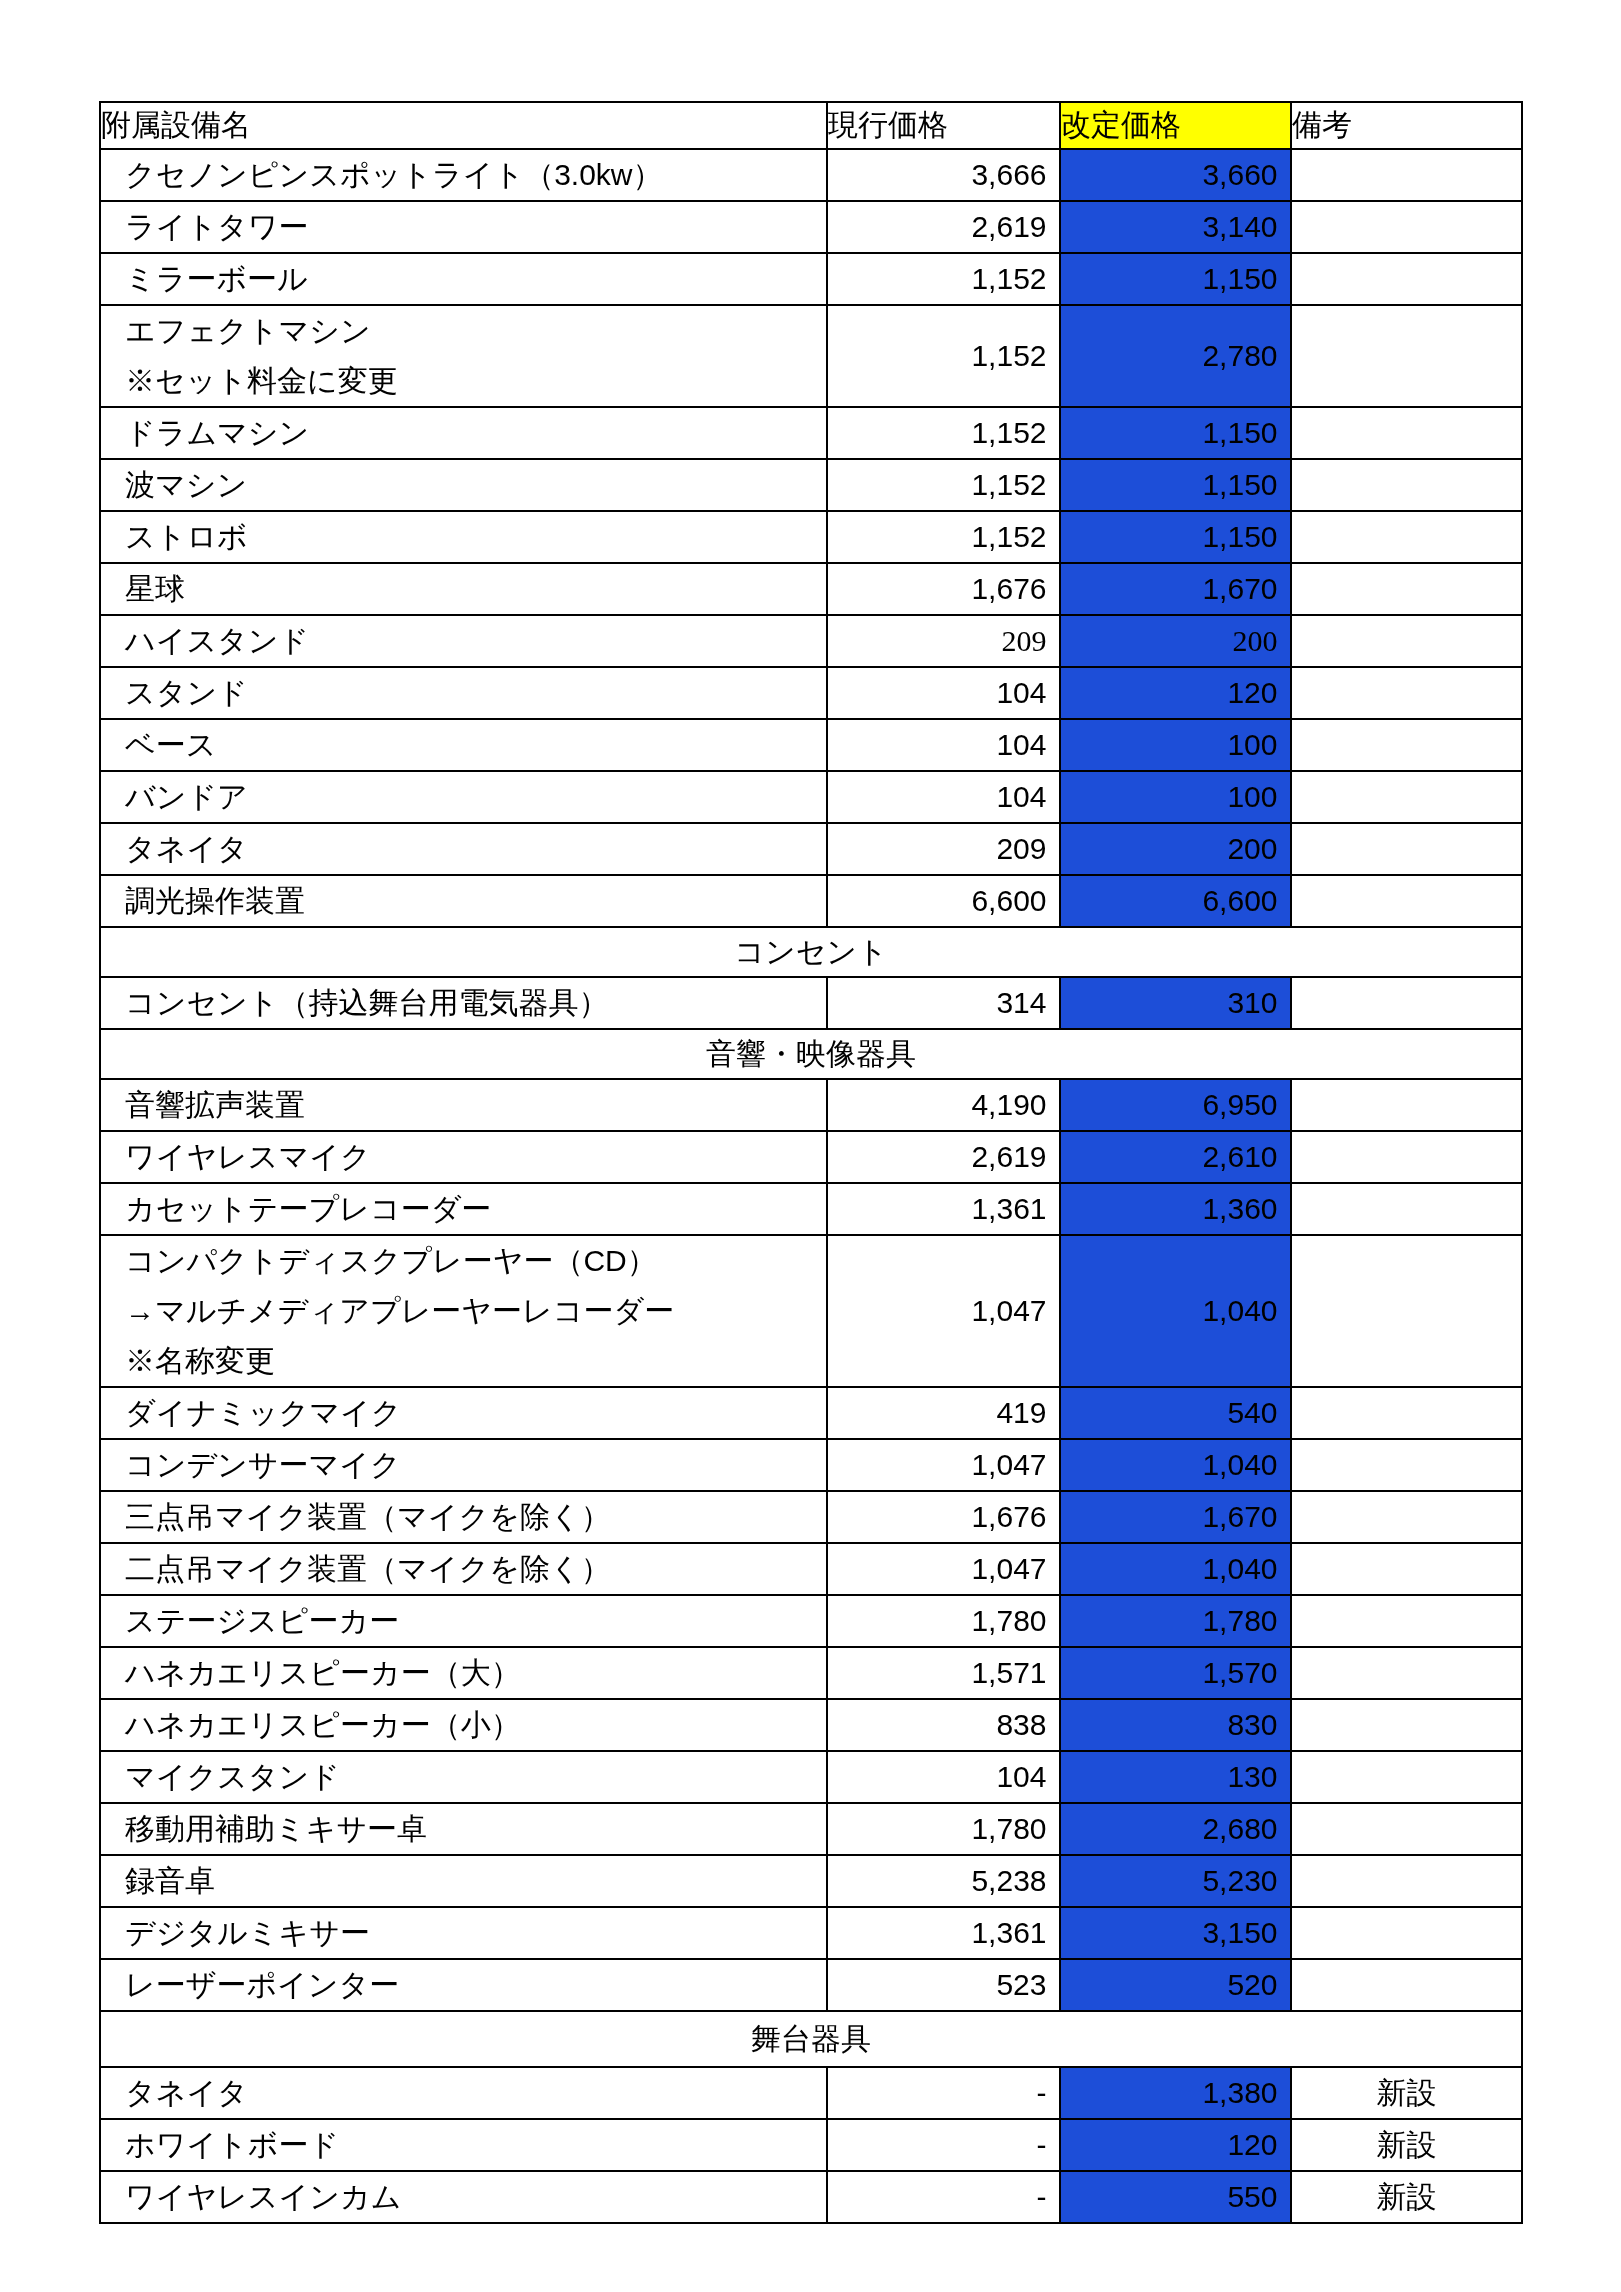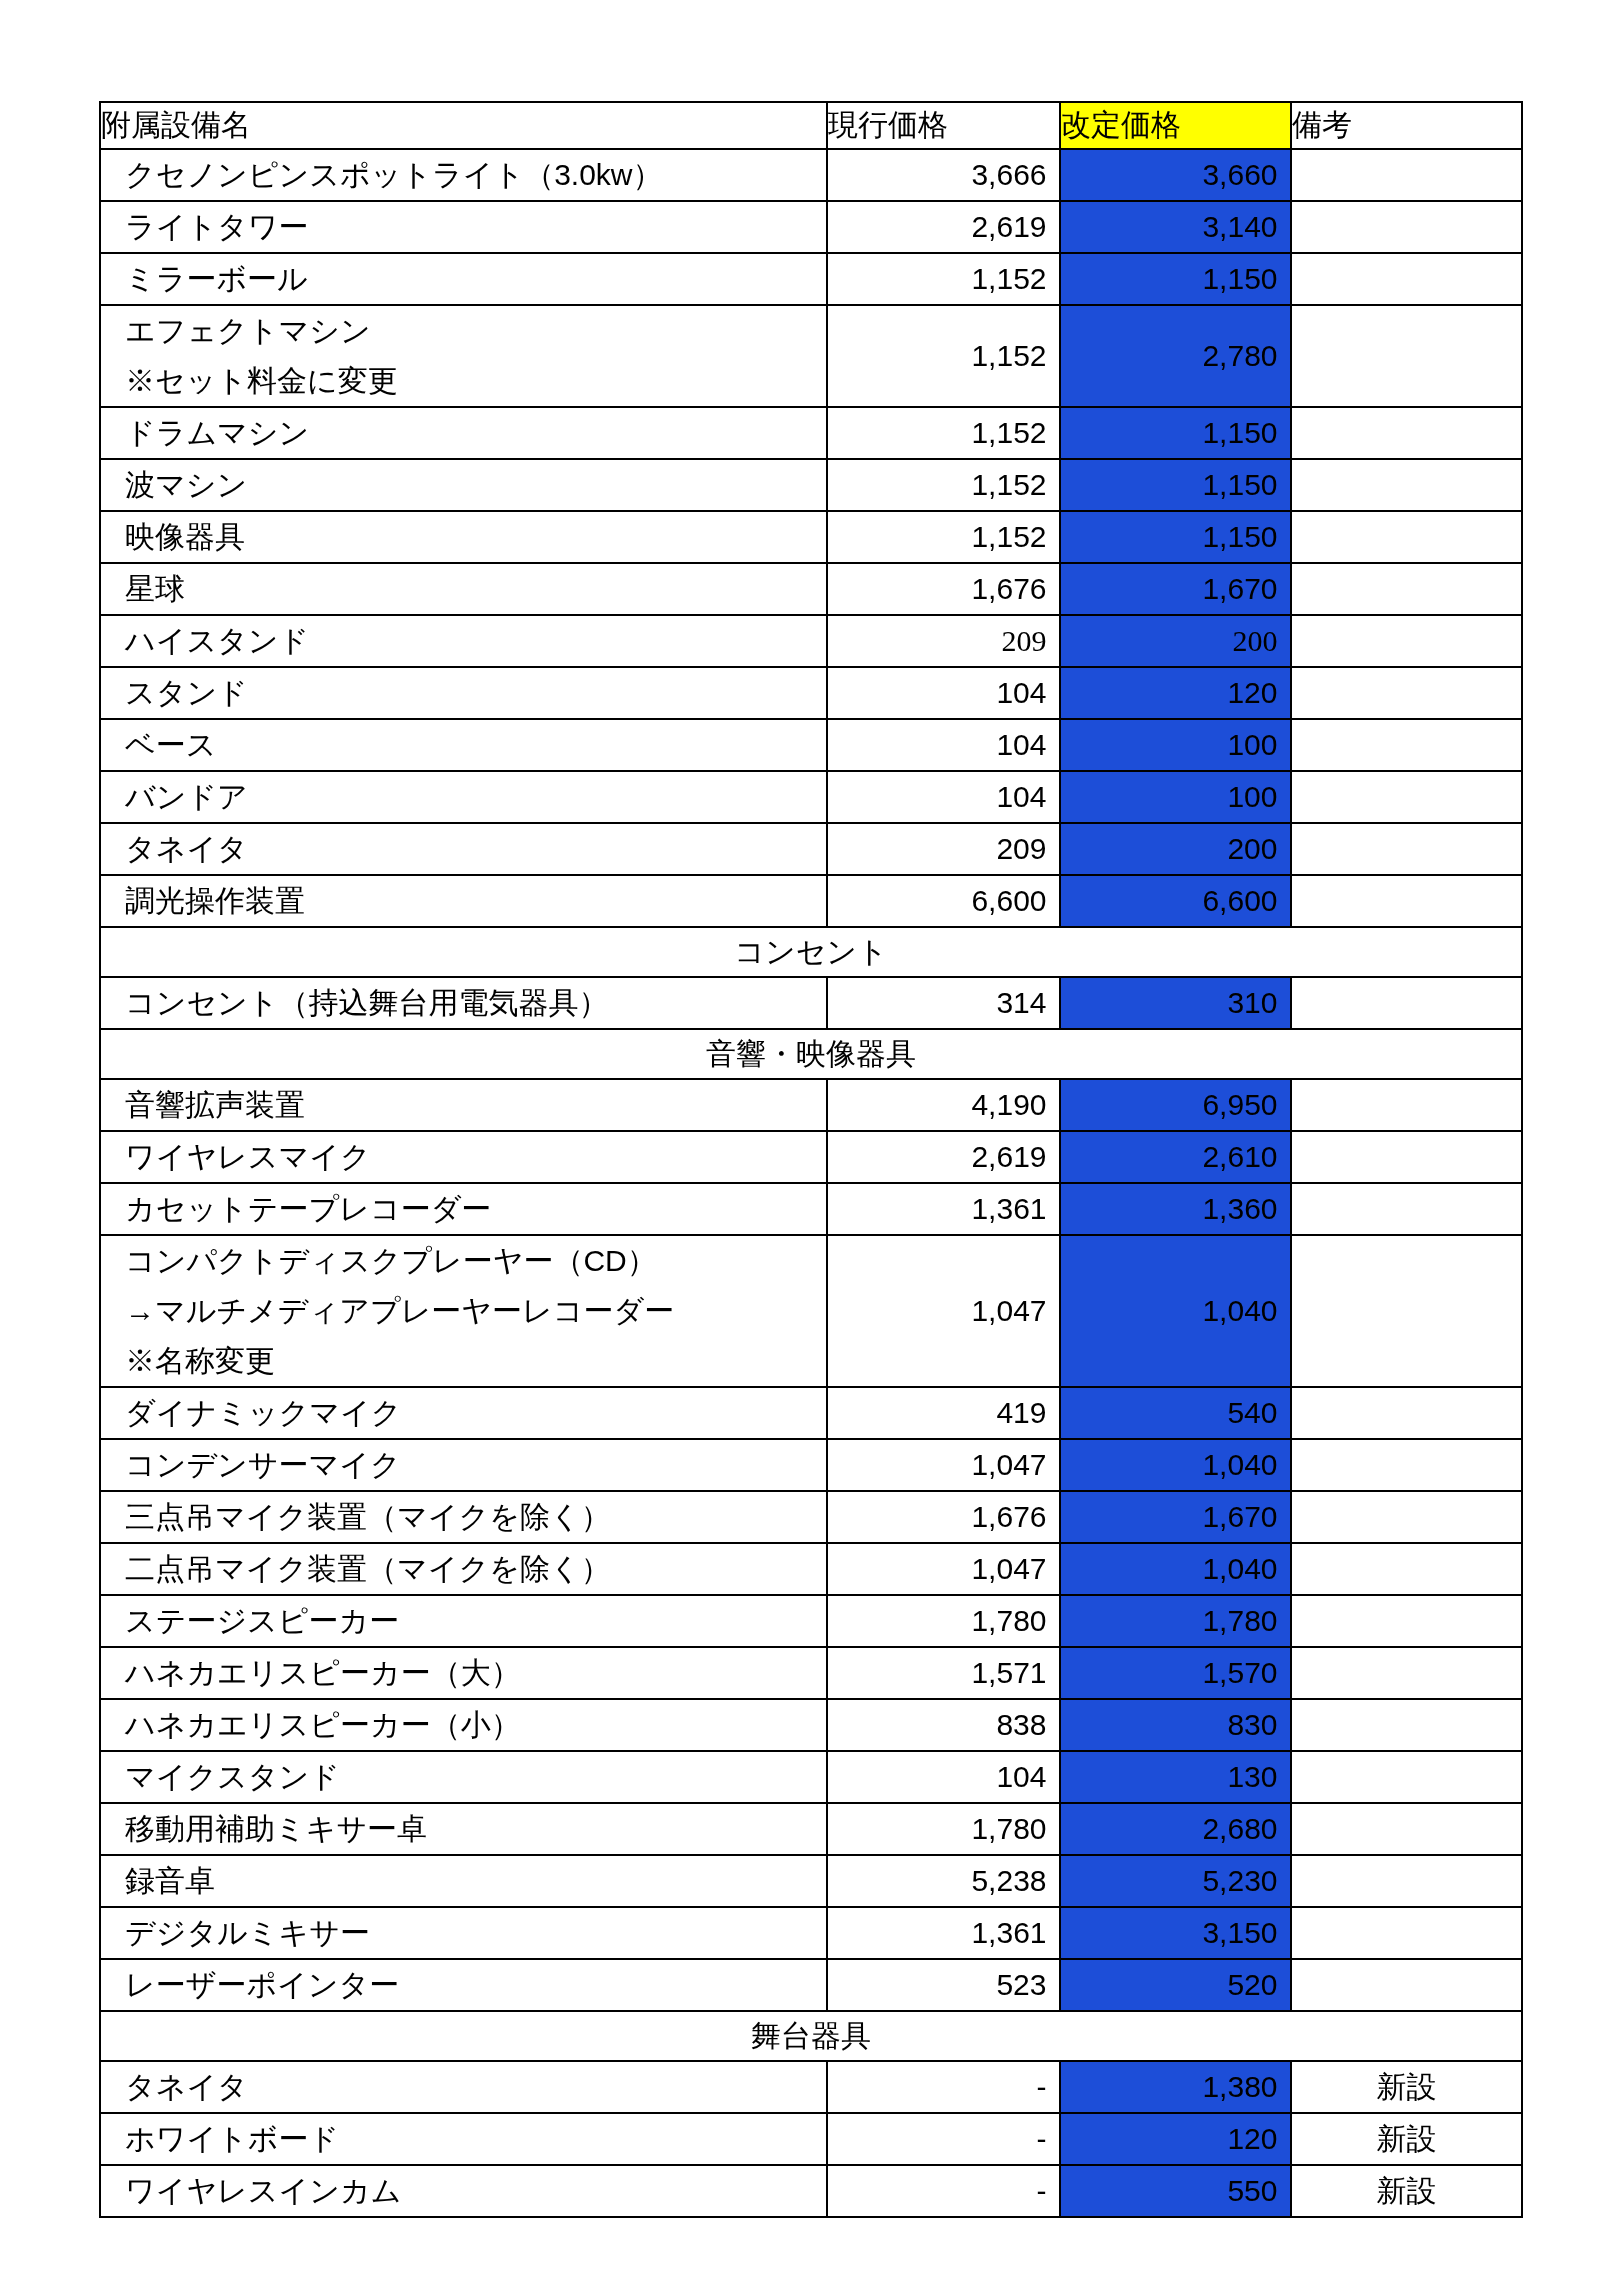--- a/index.html
+++ b/index.html
@@ -115,21 +115,21 @@
         <tr style="height: 50px;">
           <td class="name">
             <div class="line">波マシン</div>
           </td>
           <td class="num">1,152</td>
           <td class="num revised">1,150</td>
           <td class="note"></td>
         </tr>
         <tr style="height: 50px;">
           <td class="name">
-            <div class="line">映像器具</div>
+            <div class="line">ストロボ</div>
           </td>
           <td class="num">1,152</td>
           <td class="num revised">1,150</td>
           <td class="note"></td>
         </tr>
         <tr style="height: 50px;">
           <td class="name">
             <div class="line">星球</div>
           </td>
           <td class="num">1,676</td>
@@ -321,21 +321,21 @@
           <td class="note"></td>
         </tr>
         <tr style="height: 50px;">
           <td class="name">
             <div class="line">レーザーポインター</div>
           </td>
           <td class="num">523</td>
           <td class="num revised">520</td>
           <td class="note"></td>
         </tr>
-        <tr style="height: 50px;">
+        <tr style="height: 56px;">
           <td colspan="4" class="section">舞台器具</td>
         </tr>
         <tr style="height: 50px;">
           <td class="name">
             <div class="line">タネイタ</div>
           </td>
           <td class="num">-</td>
           <td class="num revised">1,380</td>
           <td class="note">新設</td>
         </tr>

